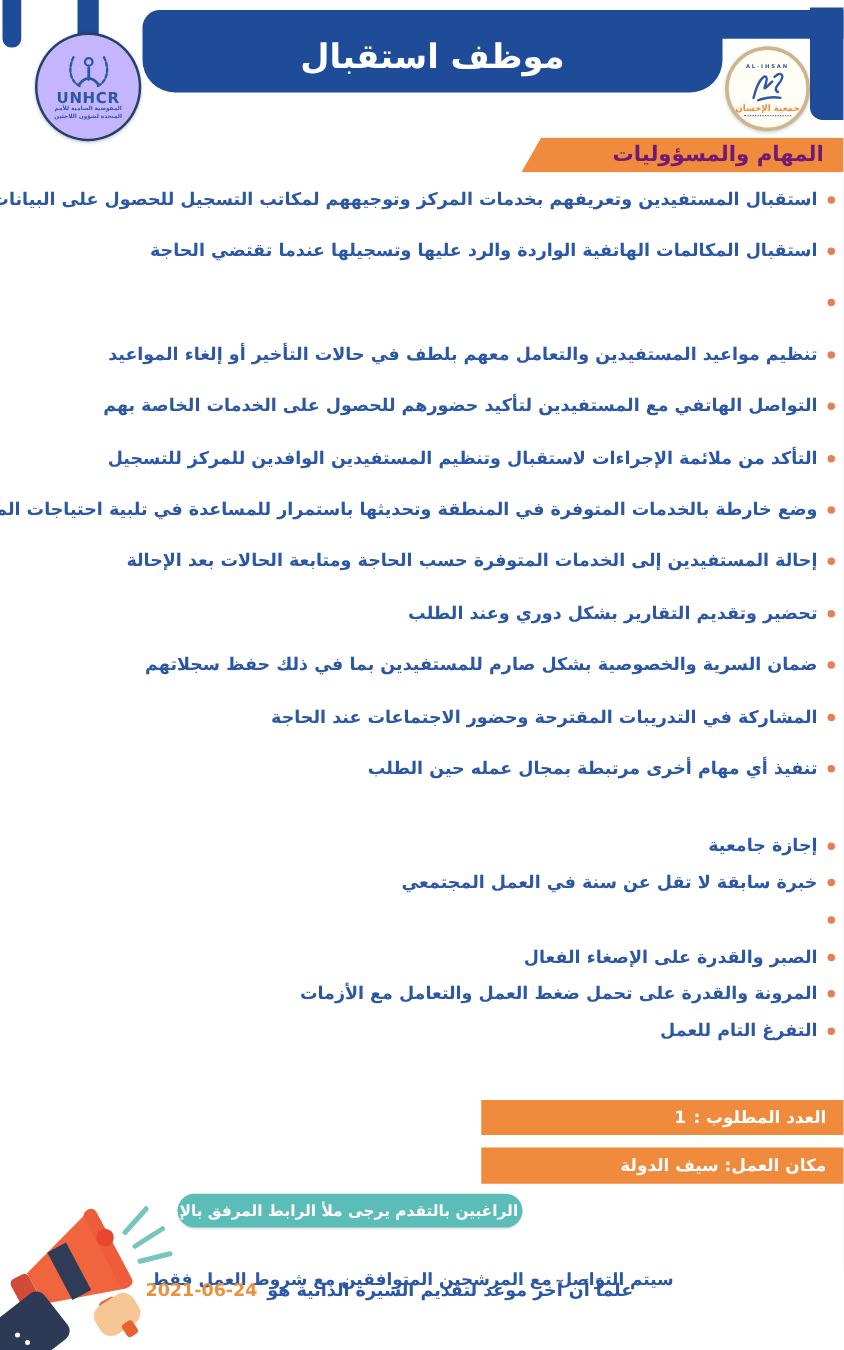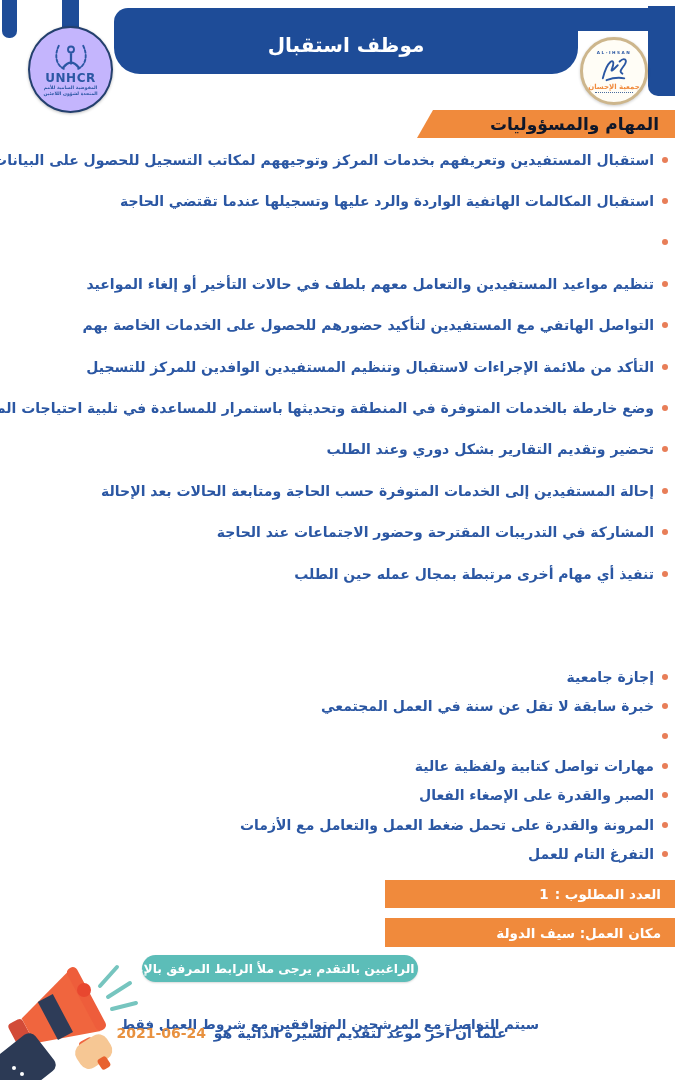--- a/index.html
+++ b/index.html
@@ -13,41 +13,41 @@
   .tab { position:absolute; background:var(--brand-blue); }
   .tab-l1 { left:2px;  top:0; width:15px; height:38px; border-radius:0 0 7px 7px; }
   .tab-l2 { left:62px; top:0; width:17px; height:98px; border-radius:0 0 8px 8px; }
   .tab-r  { left:648px; top:6px; width:27px; height:90px; border-radius:0 0 0 10px; }
   .strip  { position:absolute; left:500px; top:8px; width:175px; height:23px; background:var(--brand-blue); }
   .banner {
     position:absolute; left:114px; top:8px; width:464px; height:66px;
     background:var(--brand-blue); border-radius:14px 2px 26px 26px;
     display:flex; align-items:center; justify-content:center;
   }
-  .banner h1 { color:#fff; font-size:20px; font-weight:bold; padding-top:8px; letter-spacing:.5px; }
+  .banner h1 { color:#fff; font-size:27px; font-weight:bold; padding-top:8px; letter-spacing:.5px; }
   .logo { position:absolute; background:#c4b5fd; display:flex; flex-direction:column; align-items:center; justify-content:center; text-align:center; }
   .logo-unhcr {
     left:28px; top:26px; width:85px; height:87px; border-radius:50%;
     border:2px solid #24406e; box-shadow:0 1px 3px rgba(0,0,0,.25);
   }
   .logo-unhcr .wordmark { color:var(--text-blue); font-weight:bold; font-size:12px; letter-spacing:.5px; line-height:13px; }
   .logo-unhcr .sub { color:var(--text-blue); font-size:4.6px; line-height:5.6px; font-weight:bold; }
   .logo-org {
     left:580px; top:37px; width:68px; height:68px; border-radius:50%;
     border:3px solid var(--logo-border-tan); background:#fffdf6;
     box-shadow:0 1px 3px rgba(0,0,0,.2);
   }
   .logo-org .arc { color:var(--text-blue); font-size:4.2px; letter-spacing:1.5px; font-weight:bold; }
   .logo-org .org-name { color:var(--accent-orange); font-size:7px; font-weight:bold; line-height:8px; }
   .logo-org .org-underline { width:38px; border-bottom:1px dotted #4a6c9e; margin-top:1px; }
   
   .sec-header {
     position:absolute; right:0; height:28px; background:var(--accent-orange);
     clip-path:polygon(16px 0, 100% 0, 100% 100%, 0 100%);
-    color:#0f172a; font-weight:bold; font-size:17px; line-height:28px;
+    color:#701a75; font-weight:bold; font-size:17px; line-height:28px;
     direction:rtl; text-align:right; padding:0 16px 0 28px; white-space:nowrap;
   }
   .h1pos { top:110px; width:258px; }
   .h2pos { top:630px; width:298px; }
   
   .list { position:absolute; list-style:none; direction:rtl; }
   .list li {
     display:flex; align-items:center; column-gap:8px; white-space:nowrap;
     color:var(--text-blue); font-weight:bold; font-size:14px;
   }
@@ -152,25 +152,29 @@
     <li>
         <span class="dot"></span>
         <span>التأكد من ملائمة الإجراءات لاستقبال وتنظيم المستفيدين الوافدين للمركز للتسجيل</span>
       </li>
     <li>
         <span class="dot"></span>
         <span>وضع خارطة بالخدمات المتوفرة في المنطقة وتحديثها باستمرار للمساعدة في تلبية احتياجات المستفيدين منها</span>
       </li>
     <li>
         <span class="dot"></span>
+        <span>إحالة المستفيدين إلى الخدمات المتوفرة حسب الحاجة ومتابعة الحالات بعد الإحالة</span>
+      </li>
+    <li>
+        <span class="dot"></span>
         <span>تحضير وتقديم التقارير بشكل دوري وعند الطلب</span>
       </li>
     <li>
         <span class="dot"></span>
-        <span>إحالة المستفيدين إلى الخدمات المتوفرة حسب الحاجة ومتابعة الحالات بعد الإحالة</span>
+        <span>ضمان السرية والخصوصية بشكل صارم للمستفيدين بما في ذلك حفظ سجلاتهم</span>
       </li>
     <li>
         <span class="dot"></span>
         <span>المشاركة في التدريبات المقترحة وحضور الاجتماعات عند الحاجة</span>
       </li>
     <li>
         <span class="dot"></span>
         <span>تنفيذ أي مهام أخرى مرتبطة بمجال عمله حين الطلب</span>
       </li>
   </ul>
@@ -179,24 +183,20 @@
     <li>
         <span class="dot"></span>
         <span>إجازة جامعية</span>
       </li>
     <li>
         <span class="dot"></span>
         <span>خبرة سابقة لا تقل عن سنة في العمل المجتمعي</span>
       </li>
     <li>
         <span class="dot"></span>
-      </li>
-    <li>
-        <span class="dot"></span>
-        <span>مهارات تواصل كتابية ولفظية عالية</span>
       </li>
     <li>
         <span class="dot"></span>
         <span>الصبر والقدرة على الإصغاء الفعال</span>
       </li>
     <li>
         <span class="dot"></span>
         <span>المرونة والقدرة على تحمل ضغط العمل والتعامل مع الأزمات</span>
       </li>
     <li>

